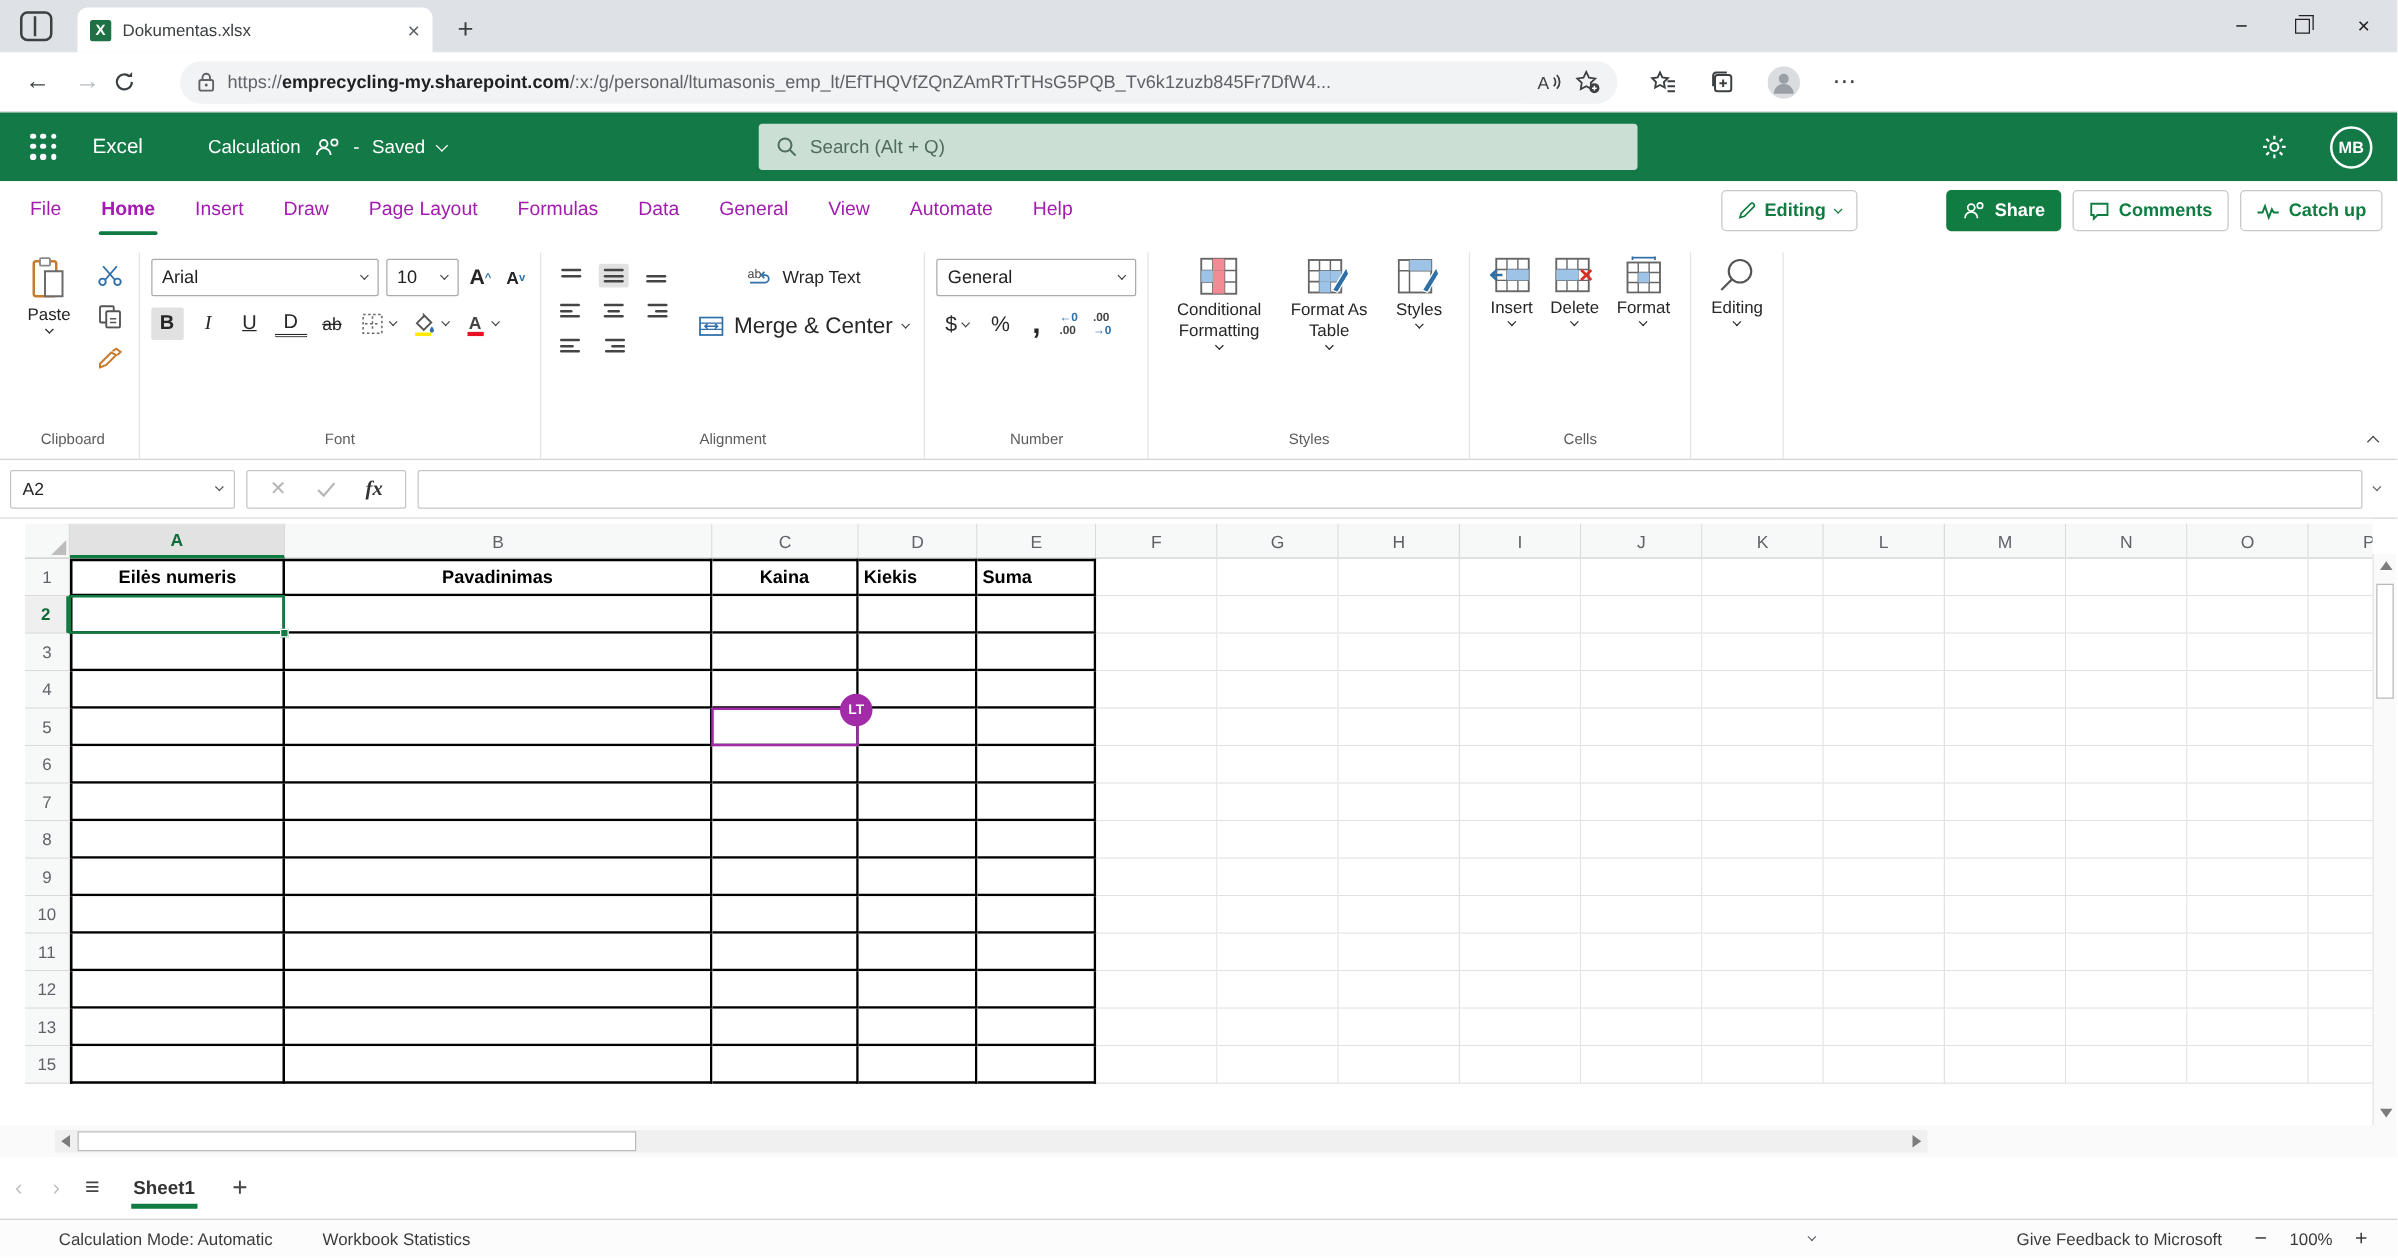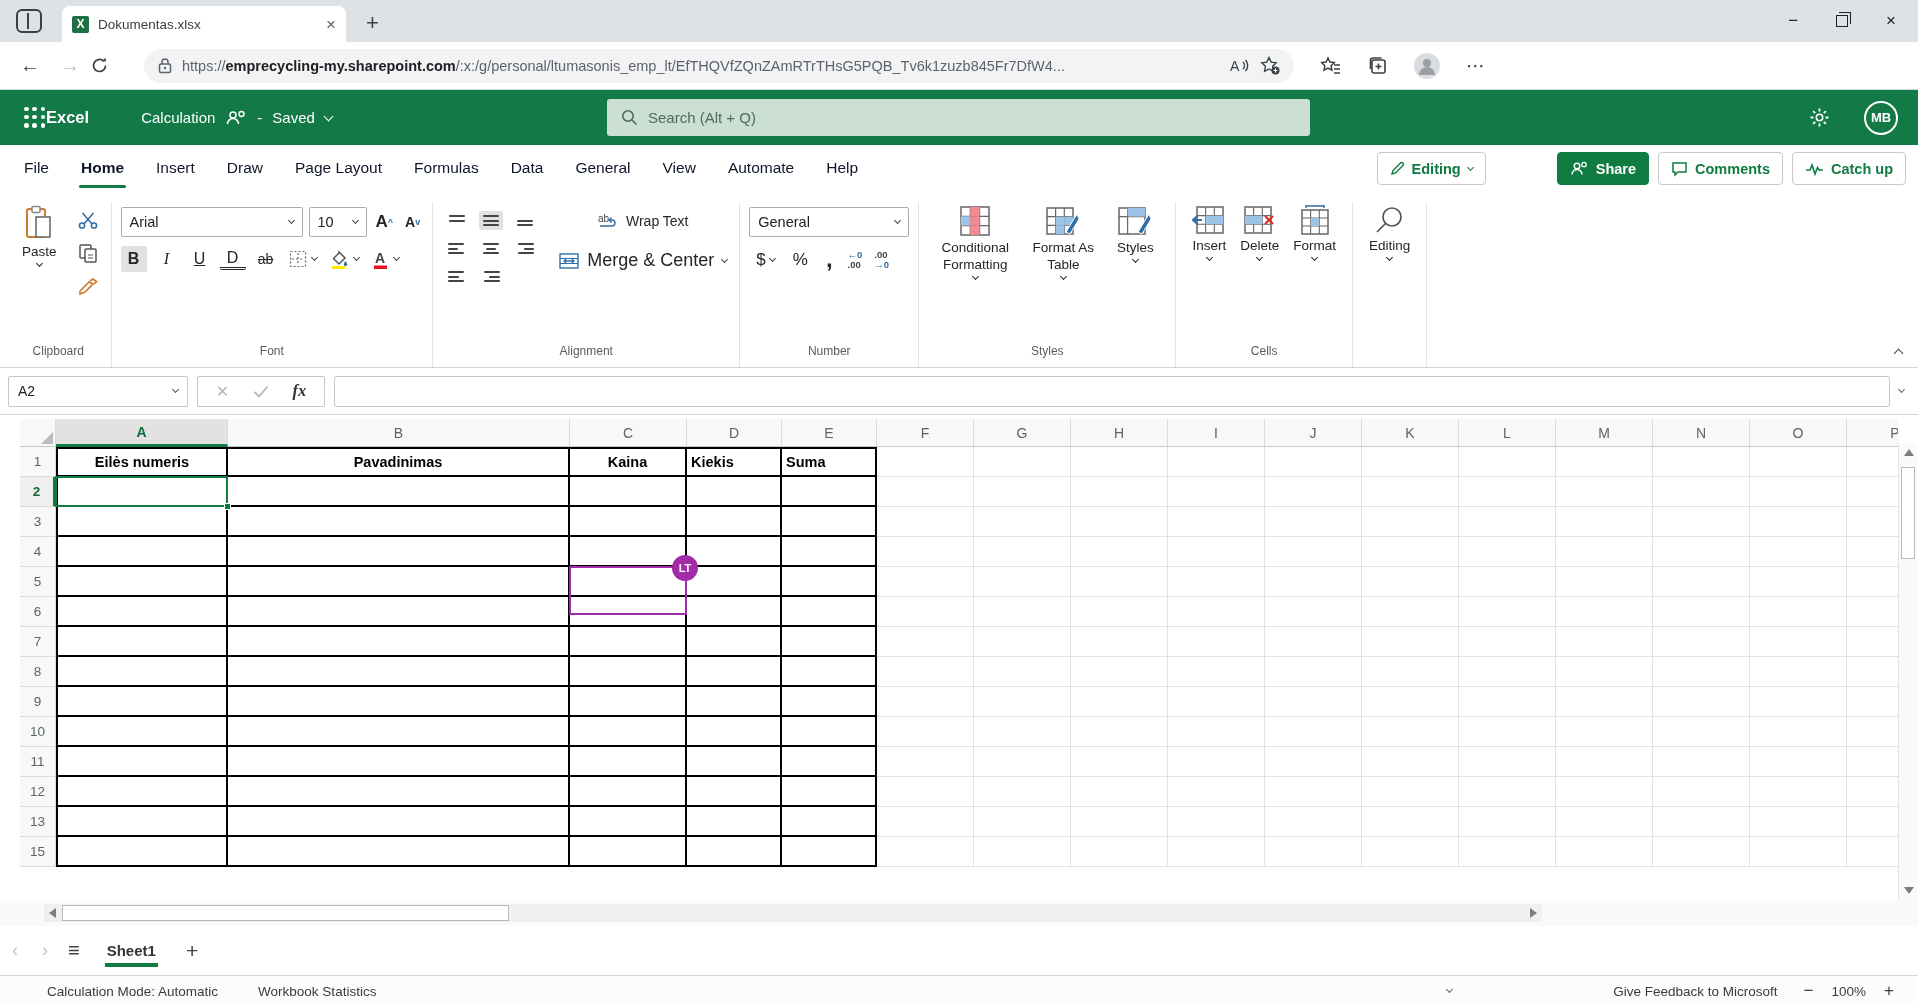--- a/index.html
+++ b/index.html
@@ -48,39 +48,39 @@
   #url b { color:#202124; font-weight:700; }
   .pill-ic { flex:0 0 auto; }
   .tb-ic { margin-left:26px; flex:0 0 auto; }
 
   
   #appheader { left:0; top:90px; width:1918px; height:55px; background:#137A47; color:#fff;
     display:flex; align-items:center; }
   #waffle { width:22px; height:22px; margin-left:24px; display:grid;
     grid-template-columns:repeat(3,1fr); gap:3px; }
   #waffle i { width:4.5px; height:4.5px; background:#fff; border-radius:50%; }
-  #appname { font-size:16.5px; font-weight:700; }
+  #appname { font-size:16.5px; font-weight:400; margin-left:28px; }
   #docname { font-size:15px; margin-left:52px; }
   #presence { margin-left:10px; }
   #savestate { font-size:15px; margin-left:10px; display:flex; align-items:center; gap:10px; }
   #searchbox { position:absolute; left:607px; top:9px; width:703px; height:37px;
     background:#CBDFD4; border-radius:3px; display:flex; align-items:center; padding:0 14px;
     gap:10px; }
   #searchbox input { background:transparent; border:none; outline:none; width:100%;
     font-size:15px; color:#2F4C3D; font-family:inherit; }
   #searchbox input::placeholder { color:#4E6B5B; opacity:1; }
   #hdr-right { position:absolute; right:0; top:0; height:55px; display:flex; align-items:center;
     gap:34px; padding-right:20px; }
   #avatar-mb { width:34px; height:34px; border:2px solid #fff; border-radius:50%;
     display:flex; align-items:center; justify-content:center; font-size:13px; font-weight:700; }
 
   
   #ribbontabs { left:0; top:145px; width:1918px; height:47px; background:#fff;
     display:flex; align-items:center; }
-  .rtab { font-size:15.5px; color:#0f172a; padding:12px 16px 13px; position:relative;
+  .rtab { font-size:15.5px; color:#a21caf; padding:12px 16px 13px; position:relative;
     white-space:nowrap; }
   .rtab.active { font-weight:700; }
   .rtab.active::after { content:""; position:absolute; left:14px; right:14px; bottom:2px;
     height:3px; background:#107C41; border-radius:2px; }
   #rtabs-left { display:flex; margin-left:8px; }
   #rtabs-right { position:absolute; right:12px; top:7px; display:flex; align-items:center; gap:9px; }
   .modebtn { height:33px; border:1px solid #C8C8C8; border-radius:4px; background:#fff;
     display:flex; align-items:center; gap:7px; padding:0 12px; font-size:14.5px;
     color:#107C41; font-weight:600; }
   .modebtn.green { background:#107C41; border-color:#107C41; color:#fff; }
@@ -944,21 +944,21 @@
       <div class="gcell" style="width: 97px;"></div>
       <div class="gcell" style="width: 97px;"></div>
       <div class="gcell" style="width: 97px;"></div>
       <div class="gcell" style="width: 97px;"></div>
       <div class="gcell" style="width: 97px;"></div>
       <div class="gcell" style="width: 97px;"></div>
     </div>
     <div id="sel-a2" style="left: 55px; top: 61px; width: 173px; height: 31px;">
       <span class="handle"></span>
     </div>
-    <div id="collab-c5" style="left: 569px; top: 151px; width: 118px; height: 49px; border-color: rgb(162, 44, 168);">
+    <div id="collab-c5" style="left: 569px; top: 151px; width: 118px; height: 31px; border-color: rgb(162, 44, 168);">
       <span id="collab-badge" style="background: rgb(162, 44, 168);">LT</span>
     </div>
   </div>
 
 <div id="vscroll" class="abs">
   <span class="up"></span>
   <span class="thumb"></span>
   <span class="dn"></span>
 </div>
 

